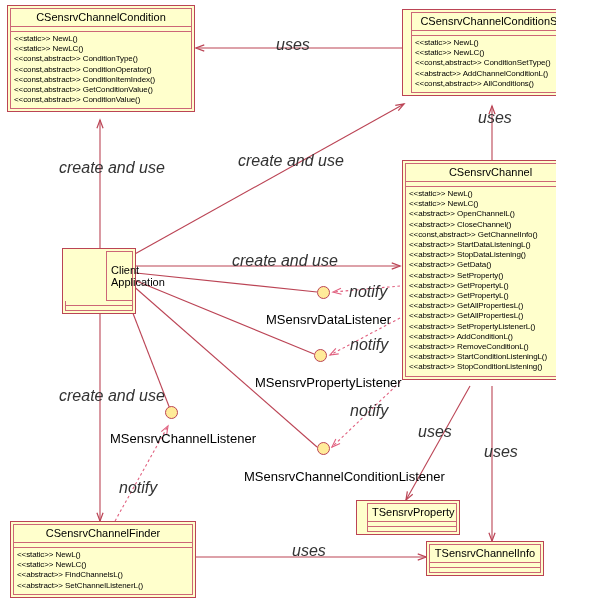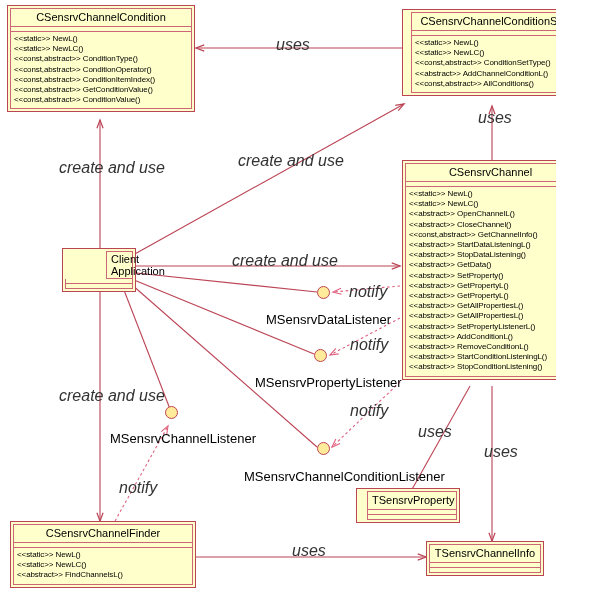--- a/index.html
+++ b/index.html
@@ -37,21 +37,21 @@
     border: 1px solid #cc6677;
     background: #ffffcc;
     text-align: center;
     font-size: 11px;
     color: #000000;
     line-height: 13px;
     padding: 2px 4px;
   }
   .uml-class .name-band.two-line {
     line-height: 12px;
-    padding: 1px 4px;
+    padding: 12px 4px;
     margin-left: 41px;
   }
   .uml-class .attr-band {
     box-sizing: border-box;
     border: 1px solid #cc6677;
     border-top: none;
     background: #ffffcc;
     height: 5px;
   }
   .uml-class .op-band {
@@ -218,24 +218,25 @@
     <div class="op-band empty"></div>
   </div>
 
   <div class="uml-class" style="left:10px; top:521px; width:186px;">
     <div class="name-band">CSensrvChannelFinder</div>
     <div class="attr-band"></div>
     <div class="op-band">
       <div class="op">&lt;&lt;static&gt;&gt; NewL()</div>
       <div class="op">&lt;&lt;static&gt;&gt; NewLC()</div>
       <div class="op">&lt;&lt;abstract&gt;&gt; FindChannelsL()</div>
-    </div>
-  </div>
-
-  <div class="uml-class" style="left:356px; top:488px; width:104px;padding-left:10px;">
+      <div class="op">&lt;&lt;abstract&gt;&gt; SetChannelListenerL()</div>
+    </div>
+  </div>
+
+  <div class="uml-class" style="left:356px; top:500px; width:104px;padding-left:10px;">
     <div class="name-band">TSensrvProperty</div>
     <div class="attr-band"></div>
     <div class="op-band empty"></div>
   </div>
 
   <div class="uml-class" style="left:426px; top:541px; width:118px;">
     <div class="name-band">TSensrvChannelInfo</div>
     <div class="attr-band"></div>
     <div class="op-band empty"></div>
   </div>

